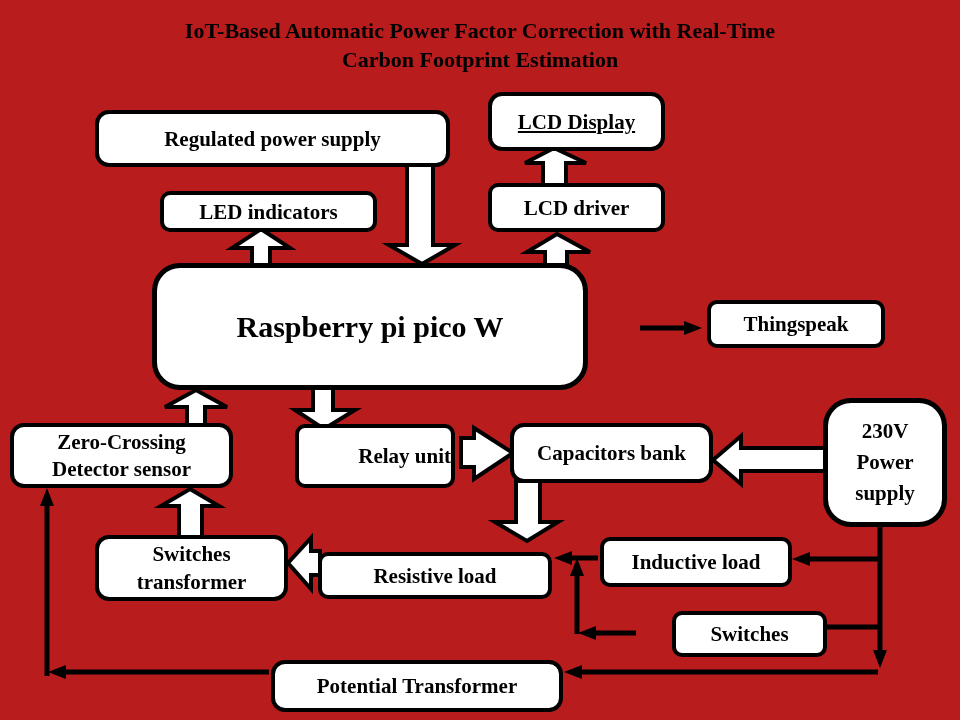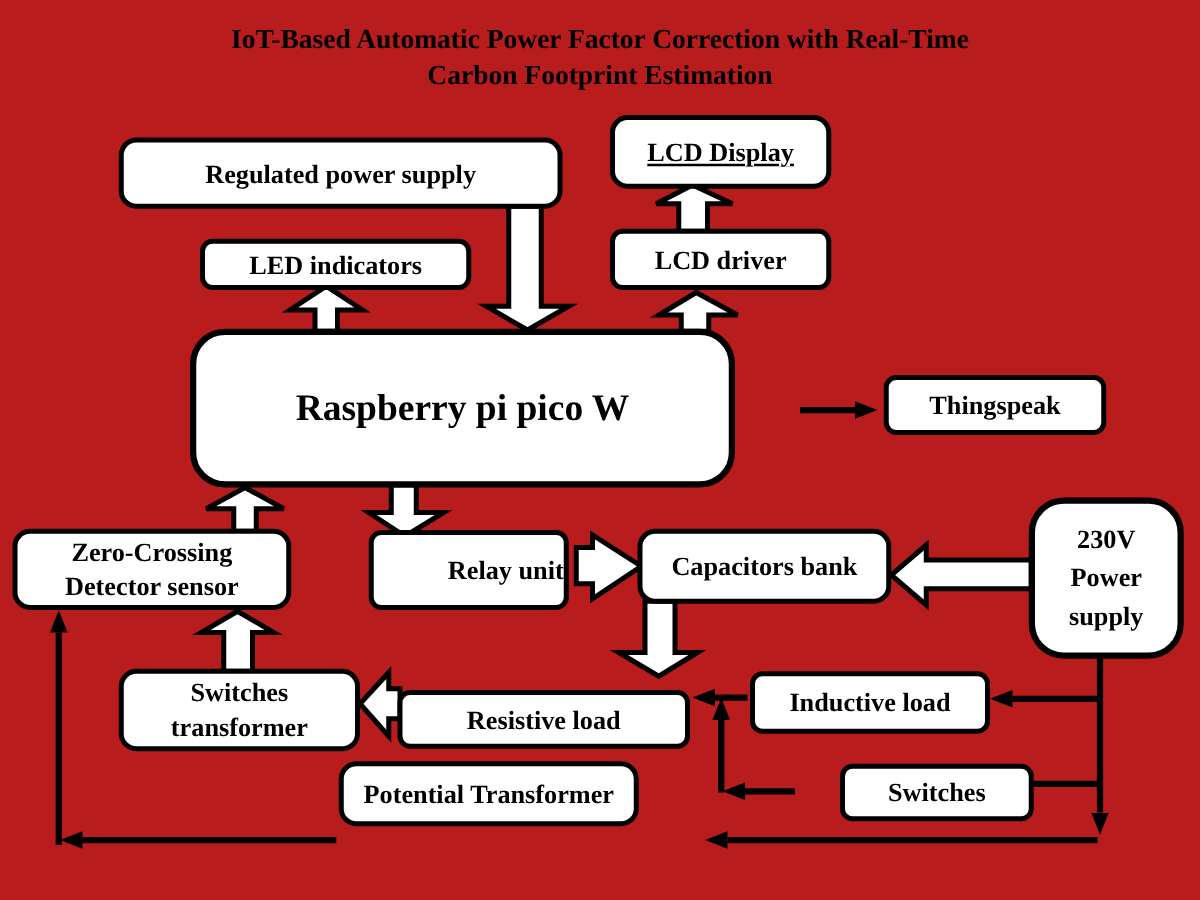--- a/index.html
+++ b/index.html
@@ -117,17 +117,17 @@
   </div>
 
   <div class="box r10" style="left:600px;top:537px;width:192px;height:50px;">
     <span>Inductive load</span>
   </div>
 
   <div class="box r10" style="left:638px;top:611px;width:155px;height:46px;margin-left:34px;">
     <span>Switches</span>
   </div>
 
-  <div class="box r14" style="left:271px;top:609px;width:240px;height:52px;">
+  <div class="box r14" style="left:271px;top:660px;width:292px;height:52px;">
     <span>Potential Transformer</span>
   </div>
 
 </div>
 
 </body></html>

